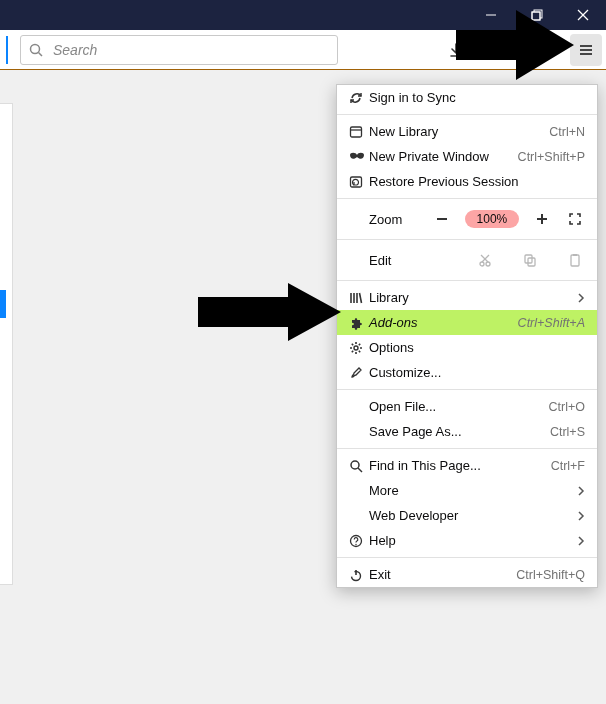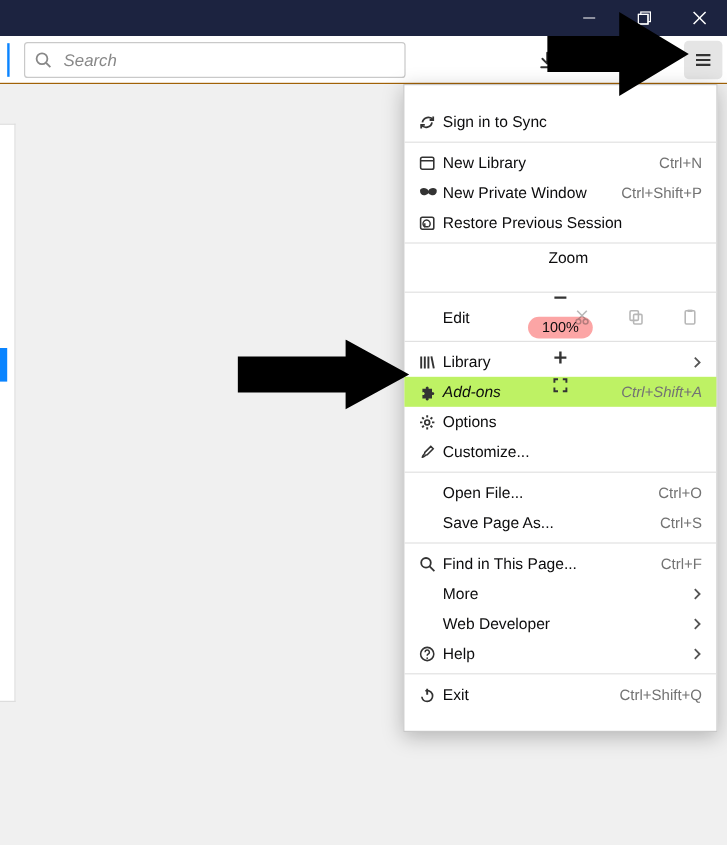--- a/index.html
+++ b/index.html
@@ -96,27 +96,27 @@
   }
   .left-frag .blue {
     position: absolute;
     left: 0; top: 186px;
     width: 6px; height: 28px;
     background: #0a84ff;
   }
   
   .menu {
     position: absolute;
-    top: 70px;
+    top: 84px;
     right: 8px;
     width: 260px;
     background: #fff;
     border: 1px solid #c8c8c8;
     box-shadow: 0 4px 16px rgba(0,0,0,0.25);
-    padding: 18px 0;
+    padding: 0 0;
   }
   .menu-row {
     display: flex;
     align-items: center;
     height: 25px;
     padding: 0 12px;
     color: #0c0c0d;
     white-space: nowrap;
     cursor: default;
   }
@@ -140,21 +140,20 @@
     background: #e1e1e1;
     margin: 4px 0;
   }
   
   .zoom-row {
     display: flex;
     align-items: center;
     height: 32px;
     padding: 0 12px;
     gap: 10px;
-    flex-direction: column;
   }
   .zoom-row .zlabel { width: 40px; margin-left: 20px; }
   .zoom-row .spacer1 { flex: 1; }
   .zoom-row .zbtn {
     width: 26px; height: 26px;
     display:flex; align-items:center; justify-content:center;
     font-size: 18px; font-weight: bold;
     color: #333;
   }
   .zoom-row .pct {

